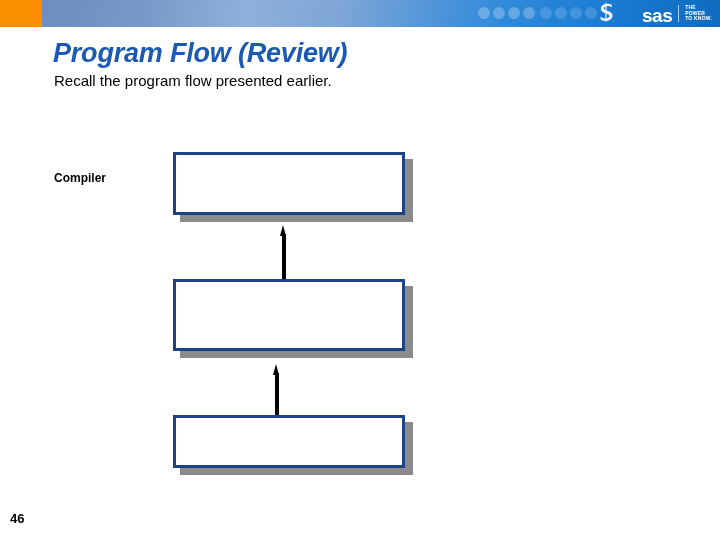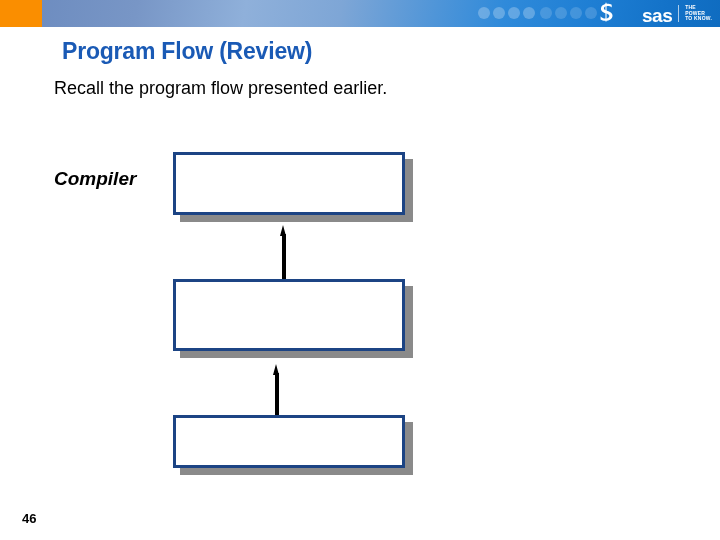--- a/index.html
+++ b/index.html
@@ -111,49 +111,49 @@
     line-height: 5.4px;
     font-weight: bold;
     letter-spacing: 0.2px;
     text-transform: uppercase;
     white-space: nowrap;
   }
 
   
   .title {
     position: absolute;
-    left: 62px; top: 38px;
-    font-size: 23px;
+    left: 53px; top: 38px;
+    font-size: 27px;
     font-weight: bold;
     color: #1a5ab5;
     letter-spacing: -0.2px;
     white-space: nowrap;
+    font-style: italic;
   }
   .subtitle {
     position: absolute;
-    left: 54px; top: 78px;
-    font-size: 18px;
+    left: 54px; top: 72px;
+    font-size: 15px;
     color: #000000;
     white-space: nowrap;
   }
 
   
   .diagram {
     position: absolute;
     left: 0; top: 0;
     width: 720px; height: 540px;
   }
   .row-label {
     position: absolute;
-    font-size: 19px;
+    font-size: 12px;
     font-weight: bold;
     color: #000000;
     line-height: 19px;
     white-space: pre-line;
-    font-style: italic;
   }
   .flowbox {
     position: absolute;
     box-sizing: border-box;
     background: #ffffff;
     border: 3px solid #1c4484;
   }
   .flowshadow {
     position: absolute;
     background: #8a8a8a;
@@ -178,21 +178,20 @@
     border-bottom: 11px solid #000000;
   }
 
   
   .page-number {
     position: absolute;
     left: 10px; top: 511px;
     font-size: 13px;
     font-weight: bold;
     color: #000000;
-    margin-left: 12px;
   }
 </style>
 </head>
 <body>
 
 <div class="slide">
 
   <div class="header">
     <div class="header-gradient"></div>
     <div class="header-orange"></div>

